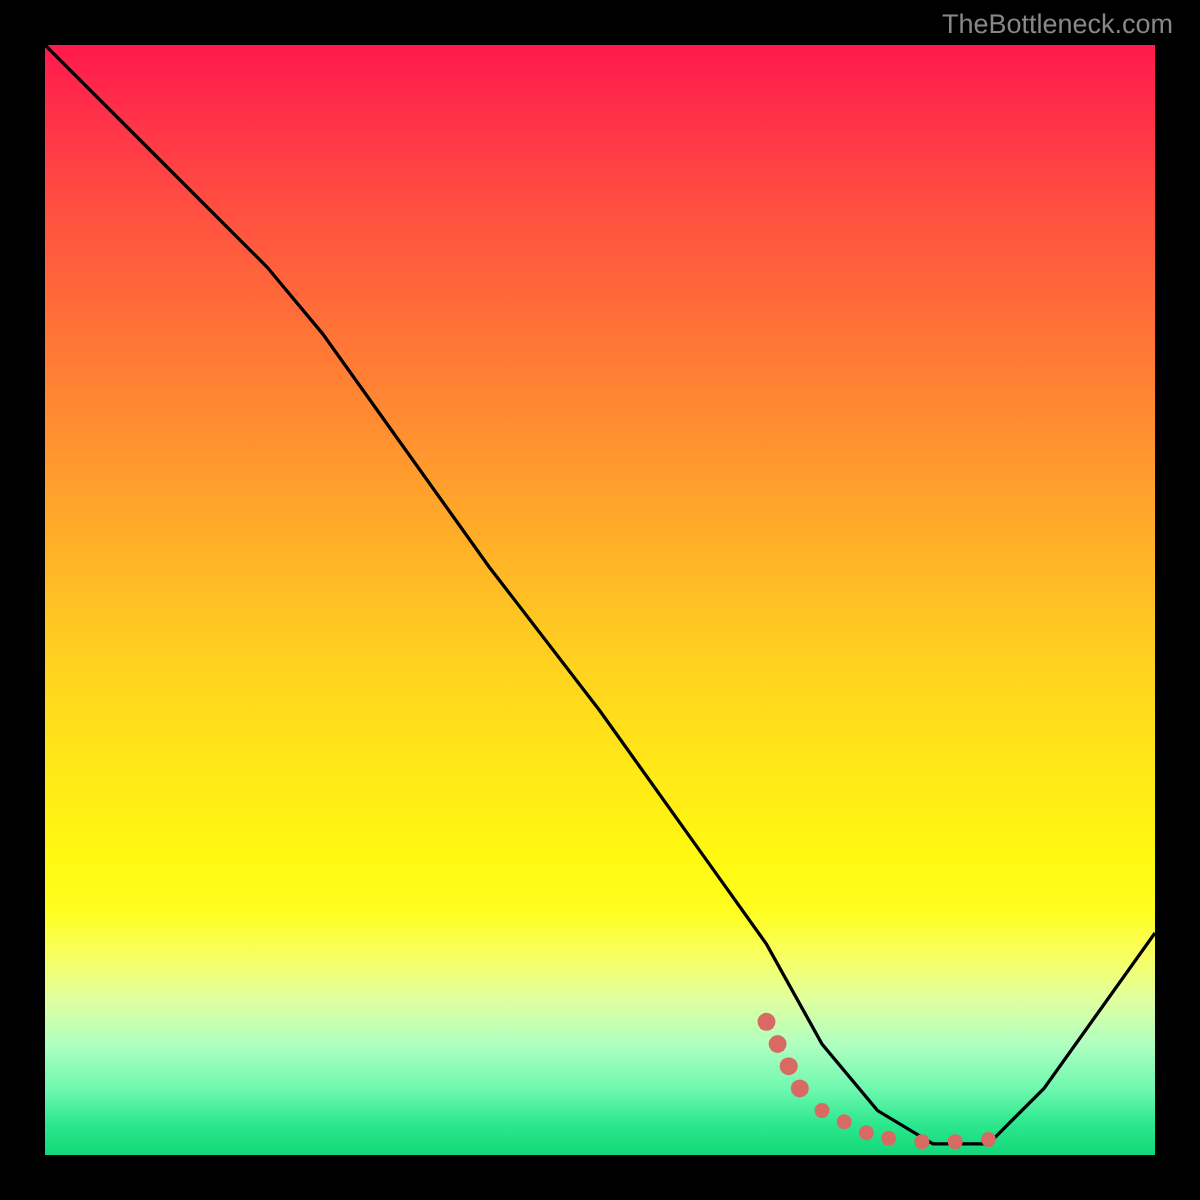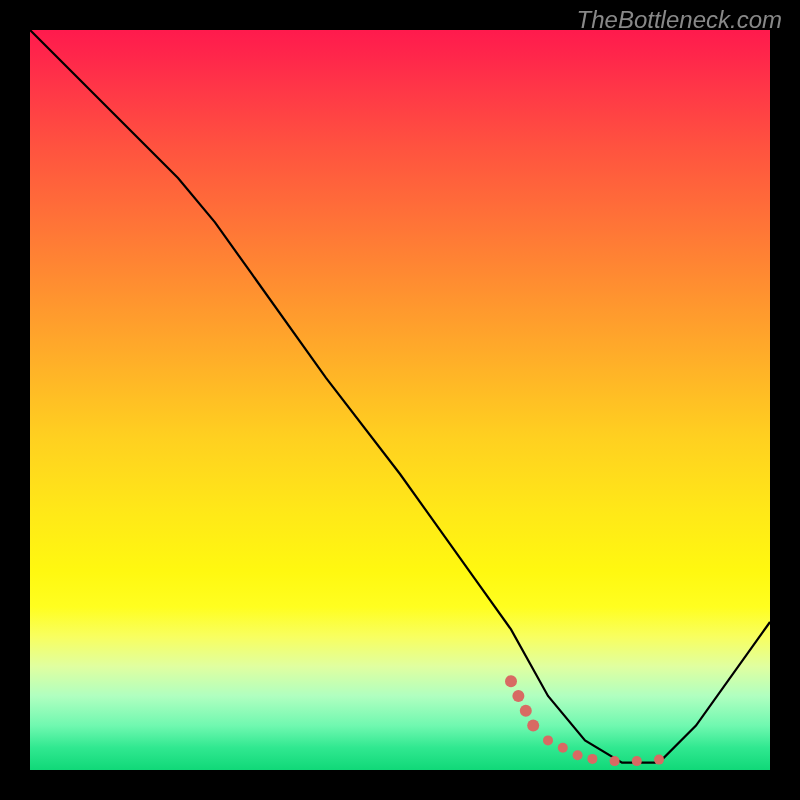--- a/index.html
+++ b/index.html
@@ -9,24 +9,23 @@
     height: 800px;
     background: #000;
     font-family: Arial, sans-serif;
     position: relative;
   }
   .watermark {
     position: absolute;
     top: 6px;
     right: 18px;
     color: #888;
-    font-size: 24px;
+    font-size: 18px;
     font-weight: 500;
     z-index: 10;
-    font-style: italic;
   }
   .plot-area {
     position: absolute;
     left: 30px;
     top: 30px;
     width: 740px;
     height: 740px;
     background: linear-gradient(to bottom,
       #ff1a4d 0%,
       #ff3348 7%,

